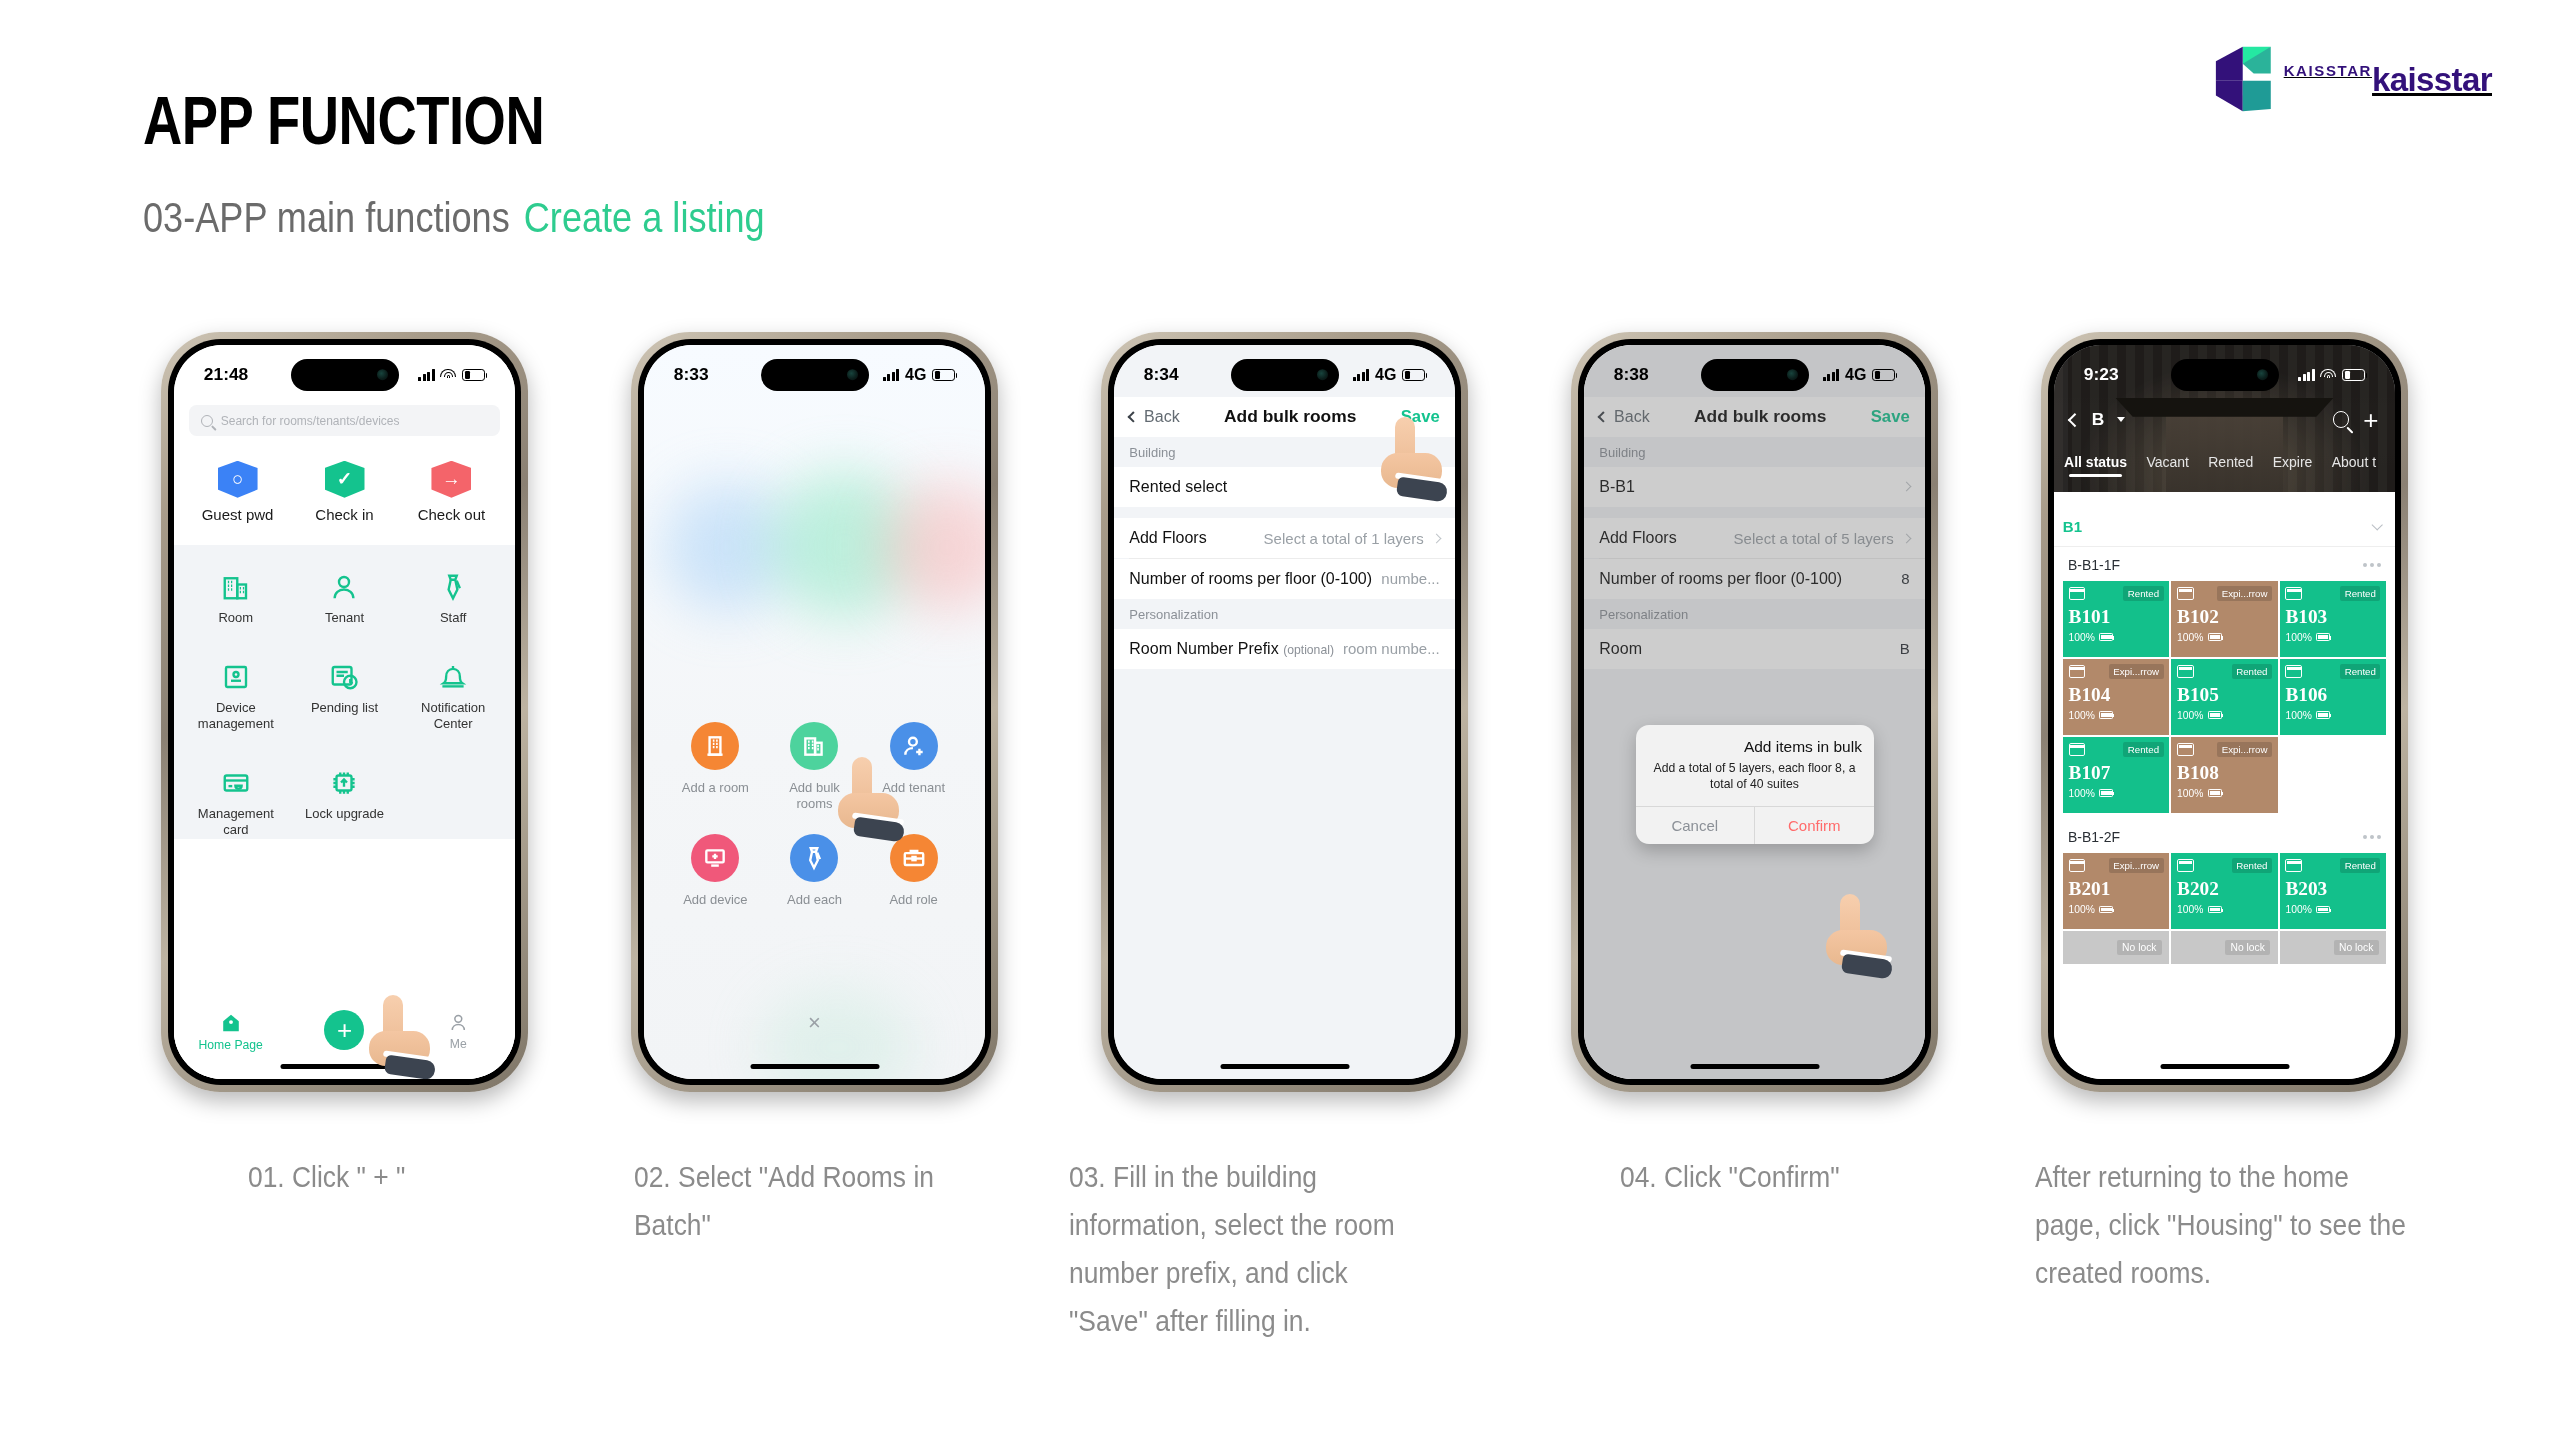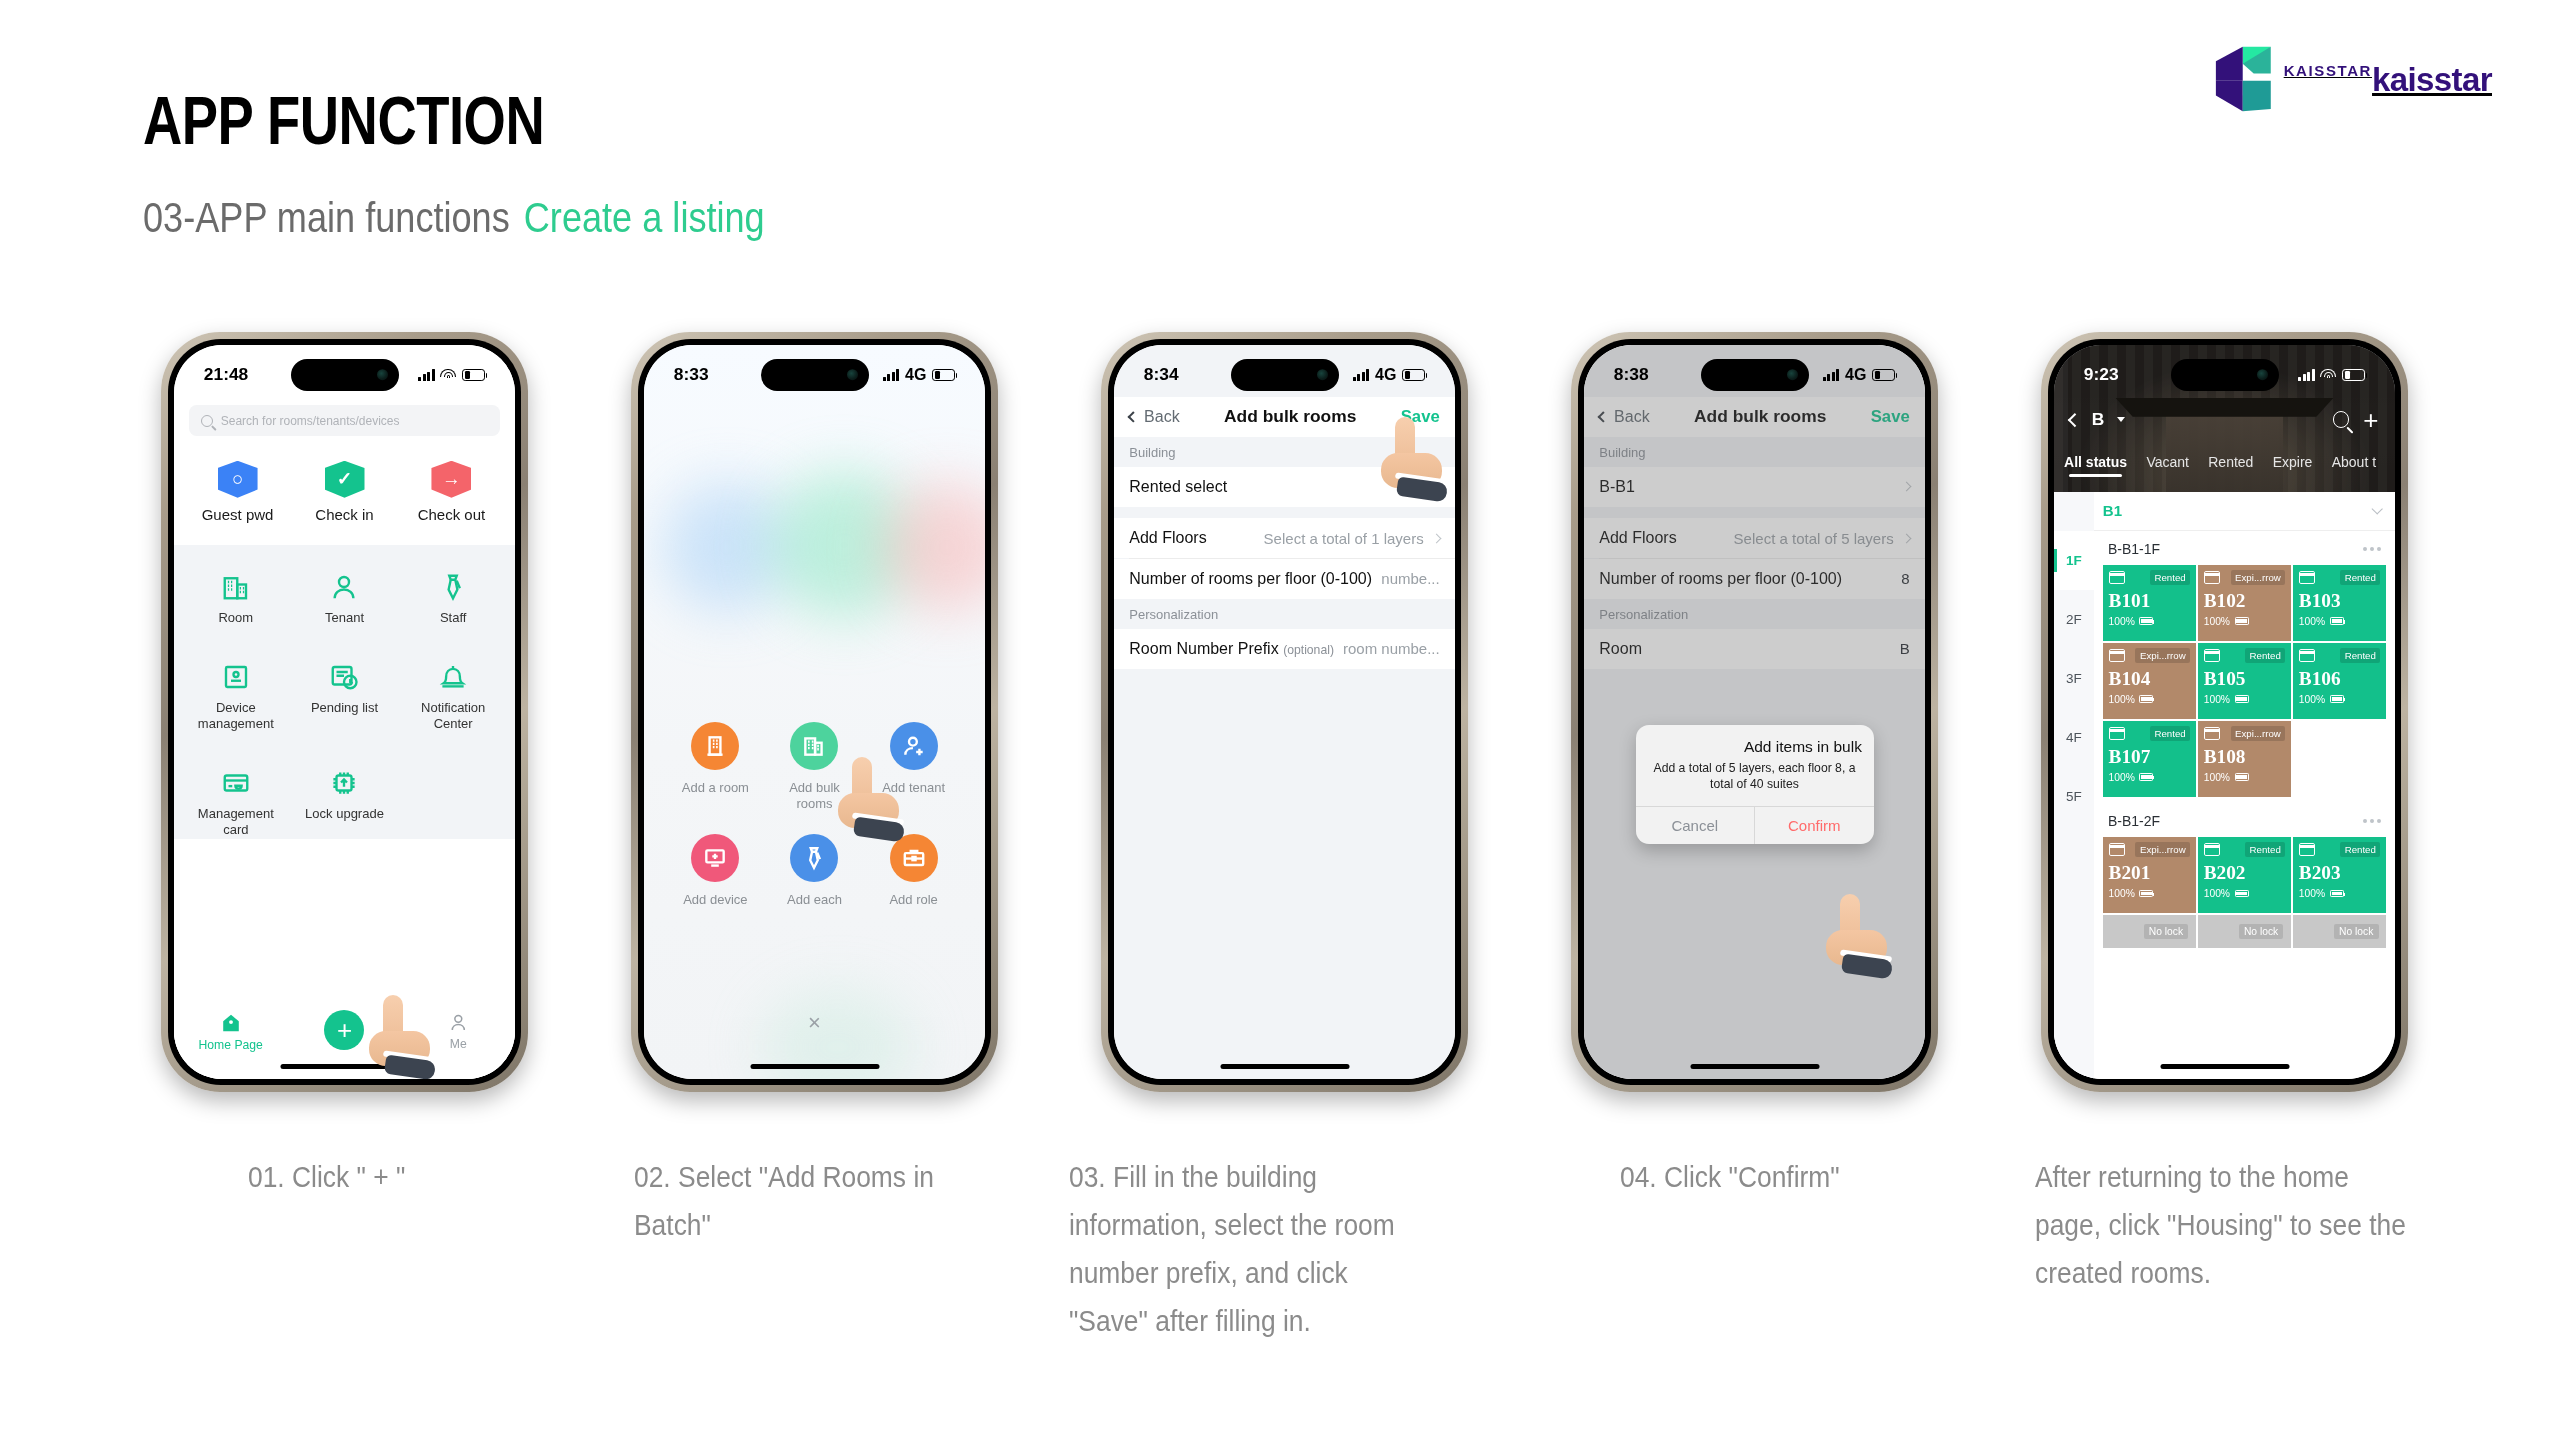--- a/index.html
+++ b/index.html
@@ -179,21 +179,21 @@
   .p5-tabs{position:absolute;left:0;right:0;top:109px;display:flex;align-items:center;gap:19.3px;padding:0 10.3px;z-index:20;color:#fff;}
   .p5-tabs .t{font-size:14px;color:#e6e6e6;white-space:nowrap;position:relative;padding-bottom:7.7px;}
   .p5-tabs .t.on{font-weight:700;color:#fff;}
   .p5-tabs .t.on::after{content:"";position:absolute;left:5.2px;right:5.2px;bottom:0;height:3.2px;background:#fff;border-radius:1.9px;}
   .p5-content{position:absolute;left:0;right:0;top:147px;bottom:0;background:#fff;display:flex;}
   .floorcol{width:40px;flex:none;background:#f7f8fa;}
   .floorcol .fitem{height:59px;display:flex;align-items:center;justify-content:center;font-size:13.5px;color:#4d545b;position:relative;}
   .floorcol .fitem.on{background:#fff;color:#14c38e;font-weight:700;}
   .floorcol .fitem.on::before{content:"";position:absolute;left:0;top:18px;bottom:18px;width:3.2px;background:#14c38e;}
   .roomcol{flex:1;overflow:hidden;}
-  .b1head{height:39px;display:flex;align-items:center;justify-content:space-between;padding:0 14px 0 9px;font-size:15px;color:#14c38e;font-weight:700;border-bottom:0.6px solid #eee;background:#fff;}
+  .b1head{height:39px;display:flex;align-items:center;justify-content:space-between;padding:0 14px 0 9px;font-size:15px;color:#14c38e;font-weight:700;border-bottom:0.6px solid #eee;background:#fff;margin-top:16px;}
   .b1head .dn{width:8.4px;height:8.4px;border-right:1.9px solid #b9bec4;border-bottom:1.9px solid #b9bec4;transform:rotate(45deg);margin-top:-3.9px;}
   .fgroup{padding:0 9px;}
   .fglabel{display:flex;align-items:center;justify-content:space-between;padding:10.3px 5.2px 7.7px;}
   .fglabel span{font-size:14px;color:#2a2f35;}
   .dots{display:flex;gap:3.2px}
   .dots i{width:3.9px;height:3.9px;border-radius:50%;background:#bfc4c9;display:block}
   .rgrid{display:grid;grid-template-columns:repeat(3,1fr);gap:1.9px;}
   .rcell{height:76px;position:relative;color:#fff;padding:5.2px 5.8px;}
   .rcell.g{background:#13c08b}
   .rcell.t{background:#b2896a}
@@ -701,28 +701,20 @@
 
         <div class="p5-tabs">
           <span class="t on">All status</span>
           <span class="t">Vacant</span>
           <span class="t">Rented</span>
           <span class="t">Expire</span>
           <span class="t">About t</span>
         </div>
 
         <div class="p5-content">
-          <div class="floorcol">
-            <div style="height:39px"></div>
-            <div class="fitem on">1F</div>
-            <div class="fitem">2F</div>
-            <div class="fitem">3F</div>
-            <div class="fitem">4F</div>
-            <div class="fitem">5F</div>
-          </div>
           <div class="roomcol">
             <div class="b1head">
               <span>B1</span>
               <span class="dn"></span>
             </div>
 
             <div class="fgroup">
               <div class="fglabel">
                 <span>B-B1-1F</span>
                 <span class="dots">

